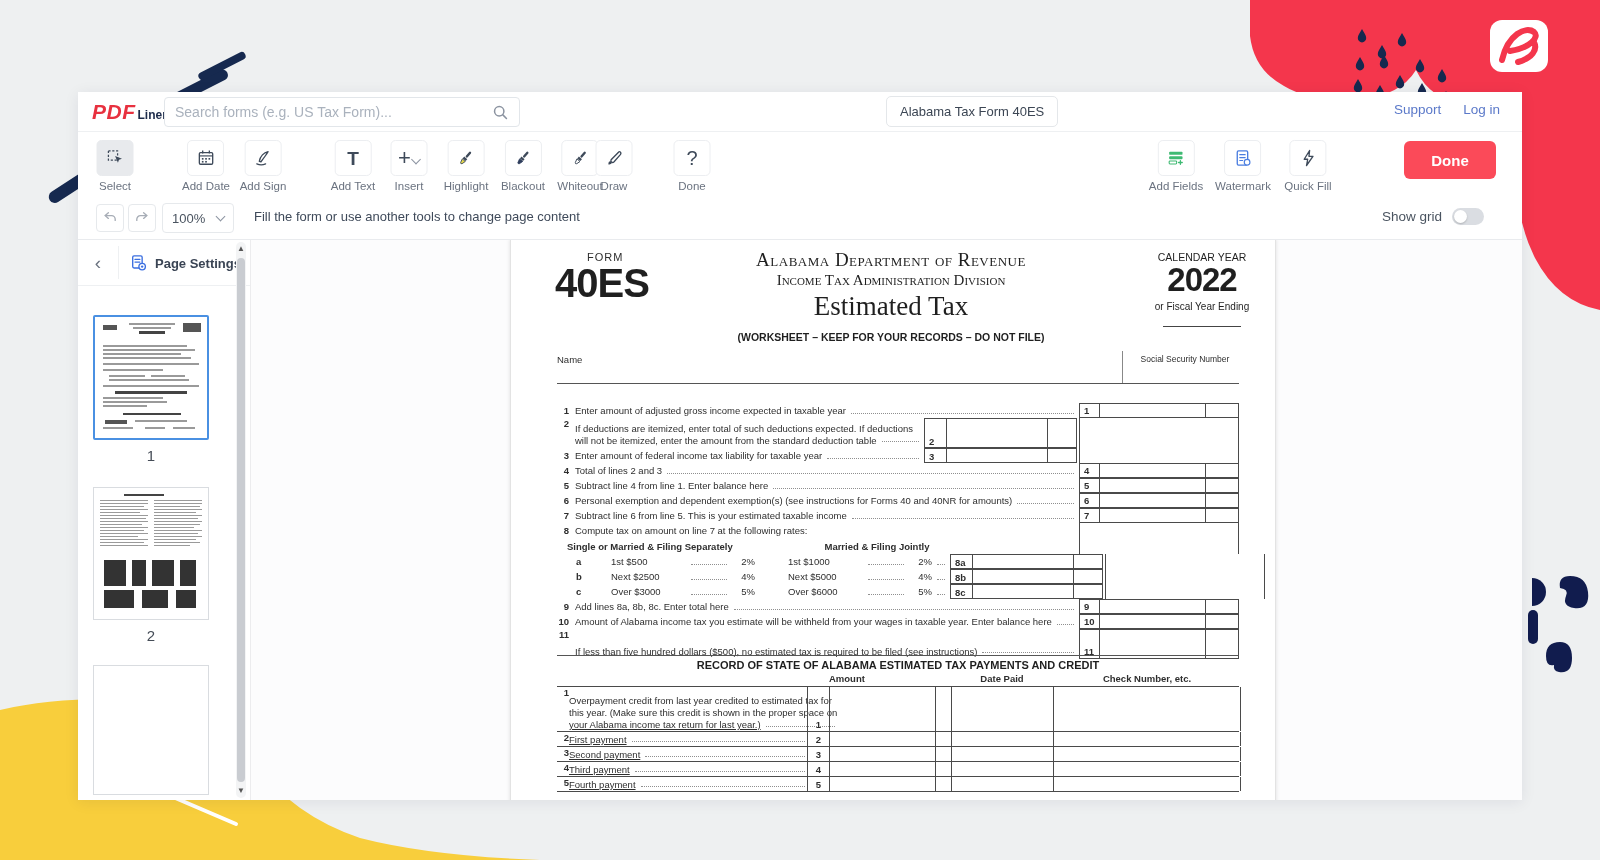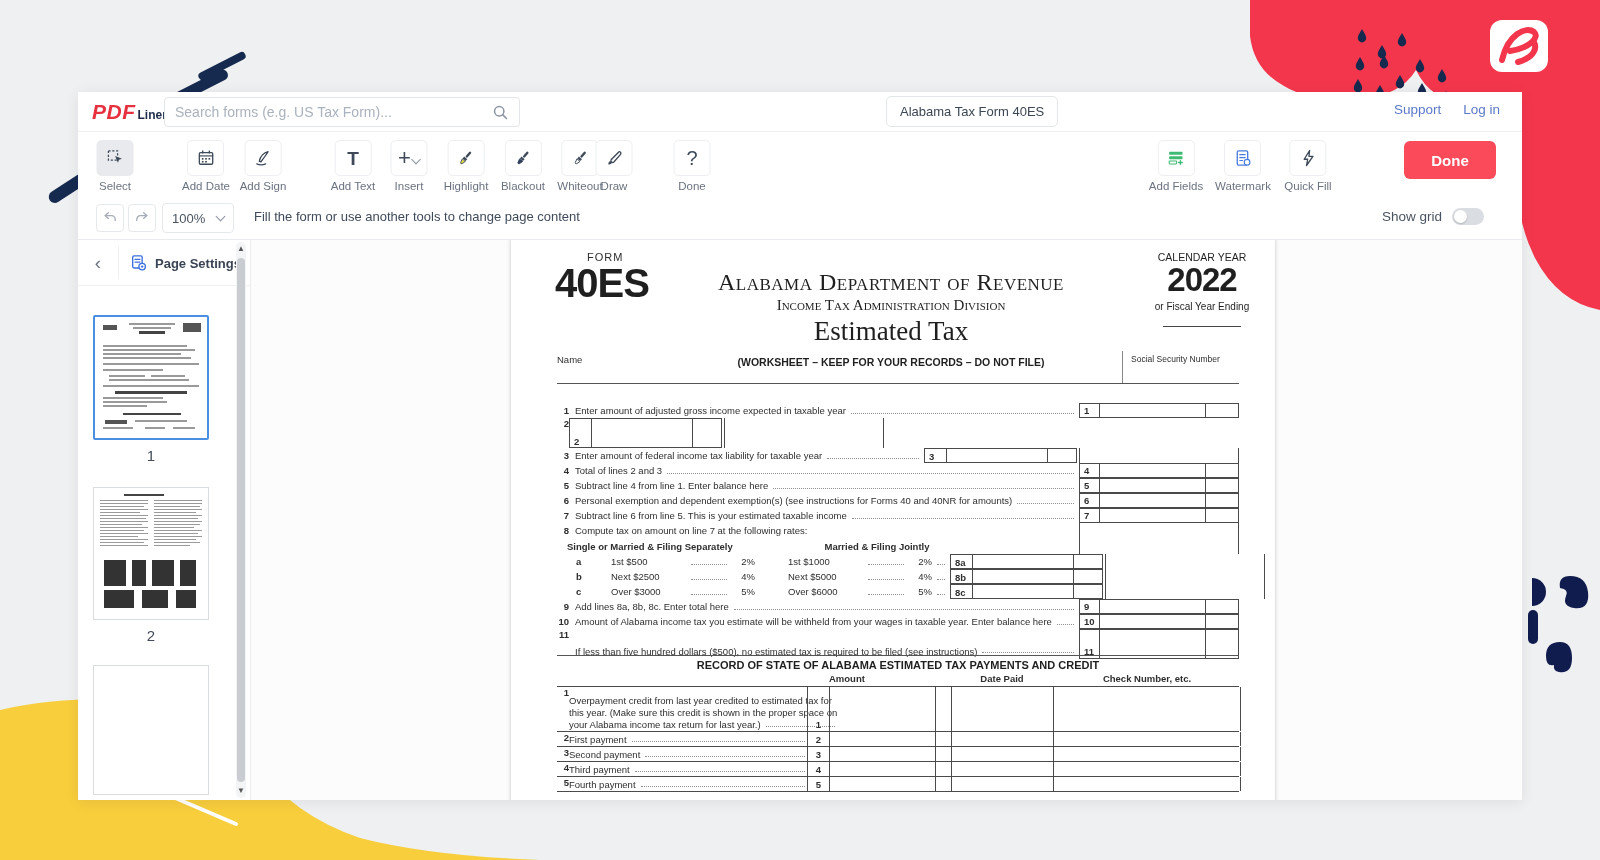--- a/index.html
+++ b/index.html
@@ -71,30 +71,30 @@
 
   .viewer { flex:1; background:#fcfcfd; position:relative; overflow:hidden; }
   .page { position:absolute; left:259px; top:-2px; width:766px; height:700px; background:#fff;
           border:1px solid #e3e3e3; box-shadow:0 1px 4px rgba(0,0,0,.12); color:#333; cursor:text; }
 
   
   .fh { position:relative; height:150px; }
   .fh .flab { position:absolute; left:76px; top:12px; font-size:11px; color:#2d2d2d; letter-spacing:1px; }
   .fh .fno { position:absolute; left:44px; top:22px; font-size:40px; font-weight:bold; letter-spacing:-1px; color:#1f1f1f; }
   .fh .ctr { position:absolute; left:180px; width:400px; top:10px; text-align:center; font-family:"Liberation Serif",serif; color:#1f1f1f; }
-  .fh .d1 { font-variant:small-caps; font-size:24px; letter-spacing:.5px;margin-top:20px; }
+  .fh .d1 { font-variant:small-caps; font-size:19px; letter-spacing:.5px; }
   .fh .d2 { font-variant:small-caps; font-size:15px; margin-top:1px; }
   .fh .et { font-size:27px; margin-top:2px; }
   .fh .wk { font-family:"Liberation Sans",sans-serif; font-weight:bold; font-size:10.5px; margin-top:9px; color:#1f1f1f; }
   .fh .cy { position:absolute; right:8px; top:12px; width:130px; text-align:center; color:#1f1f1f; }
   .fh .cy .c1 { font-size:10.5px; }
   .fh .cy .c2 { font-size:33px; font-weight:bold; letter-spacing:-1px; margin-top:-2px; }
   .fh .cy .c3 { font-size:10px; margin-top:2px; }
   .fh .cy .fy-line { width:78px; border-bottom:1px solid #444; margin:14px auto 0; }
-  .namerow { position:absolute; left:46px; right:36px; top:112px; height:33px; border-bottom:1px solid #555; }
+  .namerow { position:absolute; left:46px; right:36px; top:112px; height:33px; border-bottom:1px solid #555;text-align:center; }
   .namerow .nm { position:absolute; left:0; top:3px; font-size:9.5px; color:#2e2e2e; }
   .namerow .ssnbox { position:absolute; right:0; top:0; bottom:0; width:117px; border-left:1px solid #888; padding:3px 0 0 8px; font-size:8.5px; color:#2e2e2e; }
 
   .flines { position:absolute; left:46px; right:36px; top:164px; font-size:9.5px; color:#2e2e2e; }
   .fl { display:flex; align-items:flex-end; height:15px; }
   .fl.h30 { height:30px; }
   .fl.h16 { height:16px; }
   .fnum { width:12px; font-weight:bold; text-align:right; flex:none; padding-bottom:2px; }
   .ft { margin-left:6px; padding-bottom:2px; white-space:nowrap; }
   .ft2wrap { margin-left:6px; display:flex; flex-direction:column; justify-content:flex-end; }
@@ -128,21 +128,21 @@
   .rec-heads { position:relative; height:15px; font-weight:bold; font-size:9.5px; }
   .rec-heads span { position:absolute; top:2px; }
   .rh-amt { left:272px; width:106px; text-align:left; }
   .rh-date { left:394px; width:102px; text-align:center; }
   .rh-chk { left:496px; width:188px; text-align:center; }
   .rtable { border-top:1px solid #4a4a4a; }
   .rrow { display:flex; border-bottom:1px solid #4a4a4a; }
   .rrow .rdesc { width:250px; flex:none; display:flex; }
   .rrow .rdt { flex:1; display:flex; flex-direction:column; justify-content:flex-end; }
   .rrow .rdt .ln { white-space:nowrap; padding-bottom:1px; }
-  .rrow .rdt .lnl { display:flex; }
+  .rrow .rdt .lnl { display:flex;text-decoration:underline; }
   .rrow .rdt .lnl .dots { margin-right:2px; }
   .cell { border-left:1px solid #4a4a4a; flex:none; }
   .c-n { width:22px; font-weight:bold; display:flex; align-items:flex-end; justify-content:center; padding-bottom:1px; }
   .c-amt { width:106px; } .c-nar { width:16px; } .c-date { width:102px; } .c-chk { width:188px; border-right:1px solid #4a4a4a; }
   .rrow.h45 { height:45px; } .rrow.h15 { height:15px; }
 
   input, .fieldcell { cursor:text; }
 </style>
 </head>
 <body>
@@ -507,20 +507,27 @@
             <span class="ft">Enter amount of adjusted gross income expected in taxable year</span>
               <span class="dots"></span>
             <span class="rbox">
                 <span class="bn">1</span>
                 <span class="bf fieldcell"></span>
                 <span class="bc fieldcell"></span>
               </span>
           </div>
           <div class="fl h30">
             <span class="fnum" style="align-self:flex-start">2</span>
+            <span class="ft2wrap" style="flex:1">
+                <span class="a">If deductions are itemized, enter total of such deductions expected. If deductions</span>
+              <span class="b" style="display:flex">
+                  <span>will not be itemized, enter the amount from the standard deduction table</span>
+                  <span class="dots"></span>
+                </span>
+              </span>
             <span class="mbox bot">
                 <span class="bn">2</span>
                 <span class="bf fieldcell"></span>
                 <span class="bc fieldcell"></span>
               </span>
             <span class="mgap"></span>
               <span class="rcont"></span>
           </div>
           <div class="fl">
             <span class="fnum">3</span>

